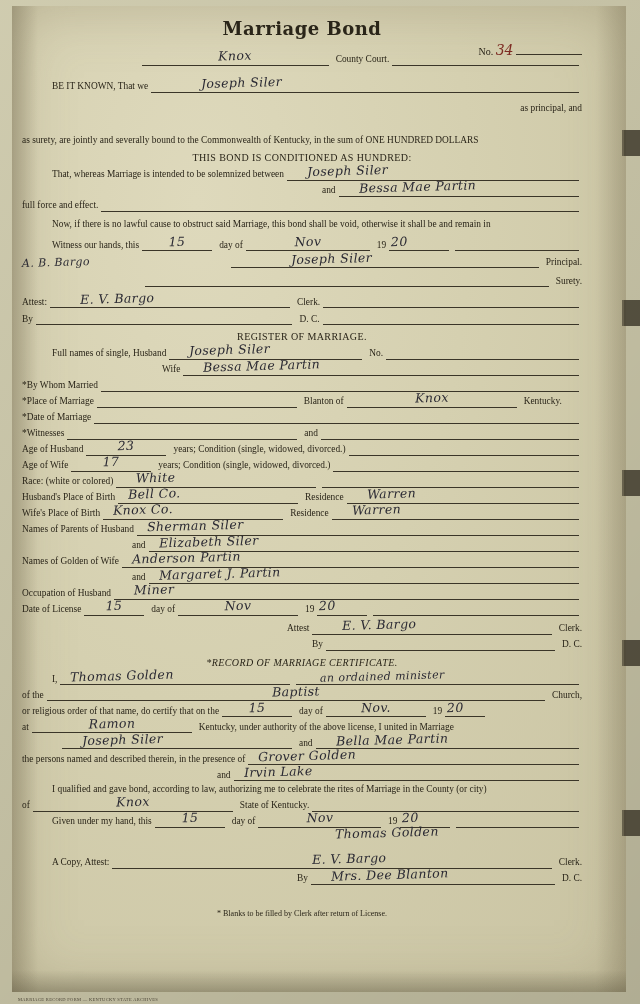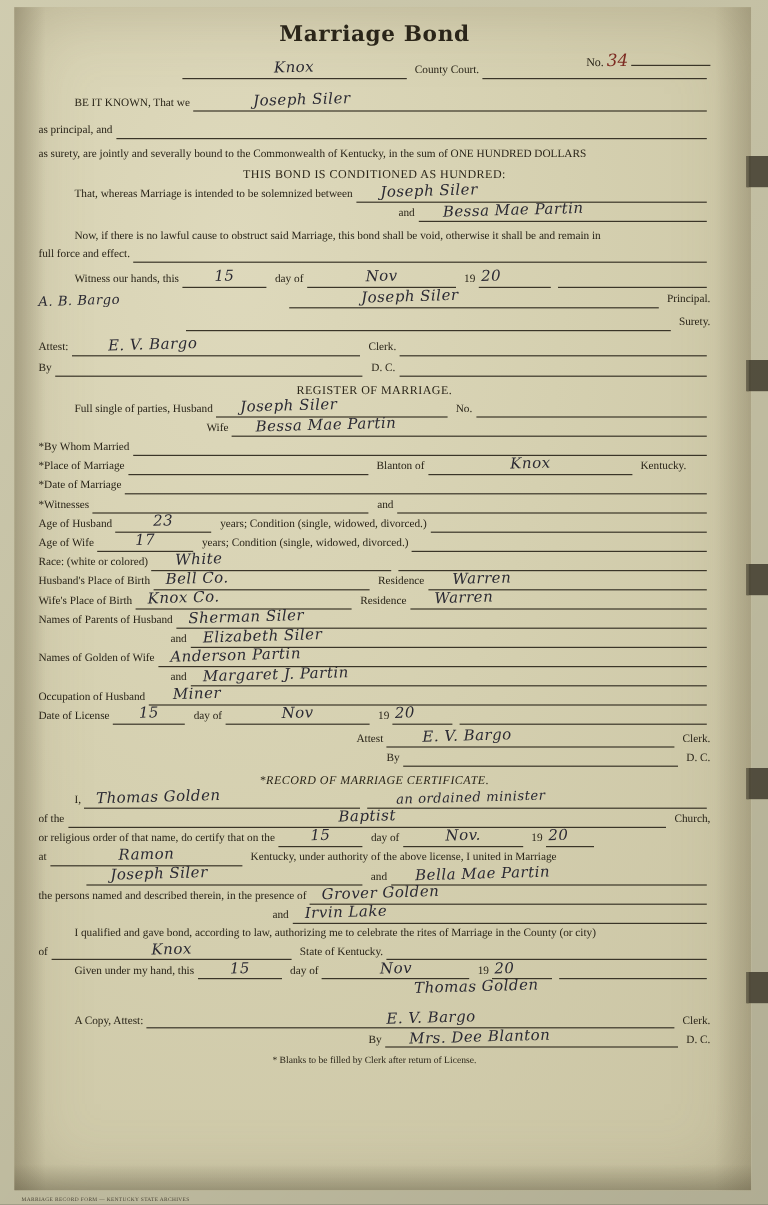--- a/index.html
+++ b/index.html
@@ -49,21 +49,21 @@
     position: absolute;
     right: 0;
     width: 16px;
     height: 26px;
     background: #413c2e;
     border-left: 2px solid #5d5744;
     opacity: 0.85;
   }
   .content {
     position: absolute;
-    left: 32px;
+    left: 22px;
     top: 18px;
     width: 560px;
     font-size: 9.4px;
     color: #2a2519;
     line-height: 1.25;
   }
   .title {
     text-align: center;
     font-family: "DejaVu Serif", serif;
     font-weight: bold;
@@ -121,21 +121,21 @@
   }
   .no-red {
     font-family: "DejaVu Serif", serif;
     font-style: italic;
     color: #7d2b22;
     font-size: 14px;
   }
   .ul-short { display: inline-block; border-bottom: 1px solid #3a3528; width: 66px; height: 12px; position: relative; }
   .indent { padding-left: 30px; }
   .indent2 { padding-left: 56px; }
-  .footnote { font-size: 8px; margin-top: 6px; text-align: center; }
+  .footnote { font-size: 8px; margin-top: 24px; text-align: center; }
   .tiny-bottom {
     position: absolute;
     left: 18px;
     bottom: 2px;
     font-size: 4.5px;
     color: #4a4436;
     letter-spacing: 0.3px;
   }
   .right-lab { padding-left: 4px; white-space: nowrap; }
 </style>
@@ -169,21 +169,21 @@
       <div class="line"></div>
     </div>
 
     <div class="row" style="margin-top:14px;">
       <div class="lbl indent">BE IT KNOWN, That we</div>
       <div class="line">
         <span class="hand" style="left:50px;">Joseph Siler</span>
       </div>
     </div>
 
-    <div class="row" style="margin-top:10px;">
+    <div class="row" style="margin-top:10px;flex-direction:column;">
       <div class="lbl">as principal, and</div>
       <div class="line"></div>
     </div>
 
     <div class="row" style="margin-top:8px;">
       <div class="lbl">as surety, are jointly and severally bound to the Commonwealth of Kentucky, in the sum of ONE HUNDRED DOLLARS</div>
     </div>
 
     <div class="sec">THIS BOND IS CONDITIONED AS HUNDRED:</div>
 
@@ -194,26 +194,26 @@
       </div>
     </div>
 
     <div class="row">
       <div class="lbl" style="padding-left:300px;">and</div>
       <div class="line">
         <span class="hand" style="left:20px;">Bessa Mae Partin</span>
       </div>
     </div>
 
+    <div class="row" style="margin-top:2px;">
+      <div class="lbl">full force and effect.</div>
+      <div class="line"></div>
+    </div>
     <div class="row" style="margin-top:7px;">
       <div class="lbl indent">Now, if there is no lawful cause to obstruct said Marriage, this bond shall be void, otherwise it shall be and remain in</div>
-    </div>
-    <div class="row" style="margin-top:2px;">
-      <div class="lbl">full force and effect.</div>
-      <div class="line"></div>
     </div>
 
     <div class="row" style="margin-top:8px;">
       <div class="lbl indent">Witness our hands, this</div>
       <div class="line" style="max-width:70px;">
         <span class="hand c">15</span>
       </div>
       <div class="right-lab">day of</div>
       <div class="line" style="max-width:130px;">
         <span class="hand c">Nov</span>
@@ -253,21 +253,21 @@
     <div class="row" style="margin-top:4px;">
       <div class="lbl">By</div>
       <div class="line" style="max-width:320px;"></div>
       <div class="right-lab">D. C.</div>
       <div class="line"></div>
     </div>
 
     <div class="sec" style="margin-top:6px;">REGISTER OF MARRIAGE.</div>
 
     <div class="row">
-      <div class="lbl indent">Full single of parties, Husband</div>
+      <div class="lbl indent">Full names of single, Husband</div>
       <div class="line" style="max-width:260px;">
         <span class="hand" style="left:20px;">Joseph Siler</span>
       </div>
       <div class="right-lab">No.</div>
       <div class="line"></div>
     </div>
 
     <div class="row">
       <div class="lbl" style="padding-left:140px;">Wife</div>
       <div class="line">

